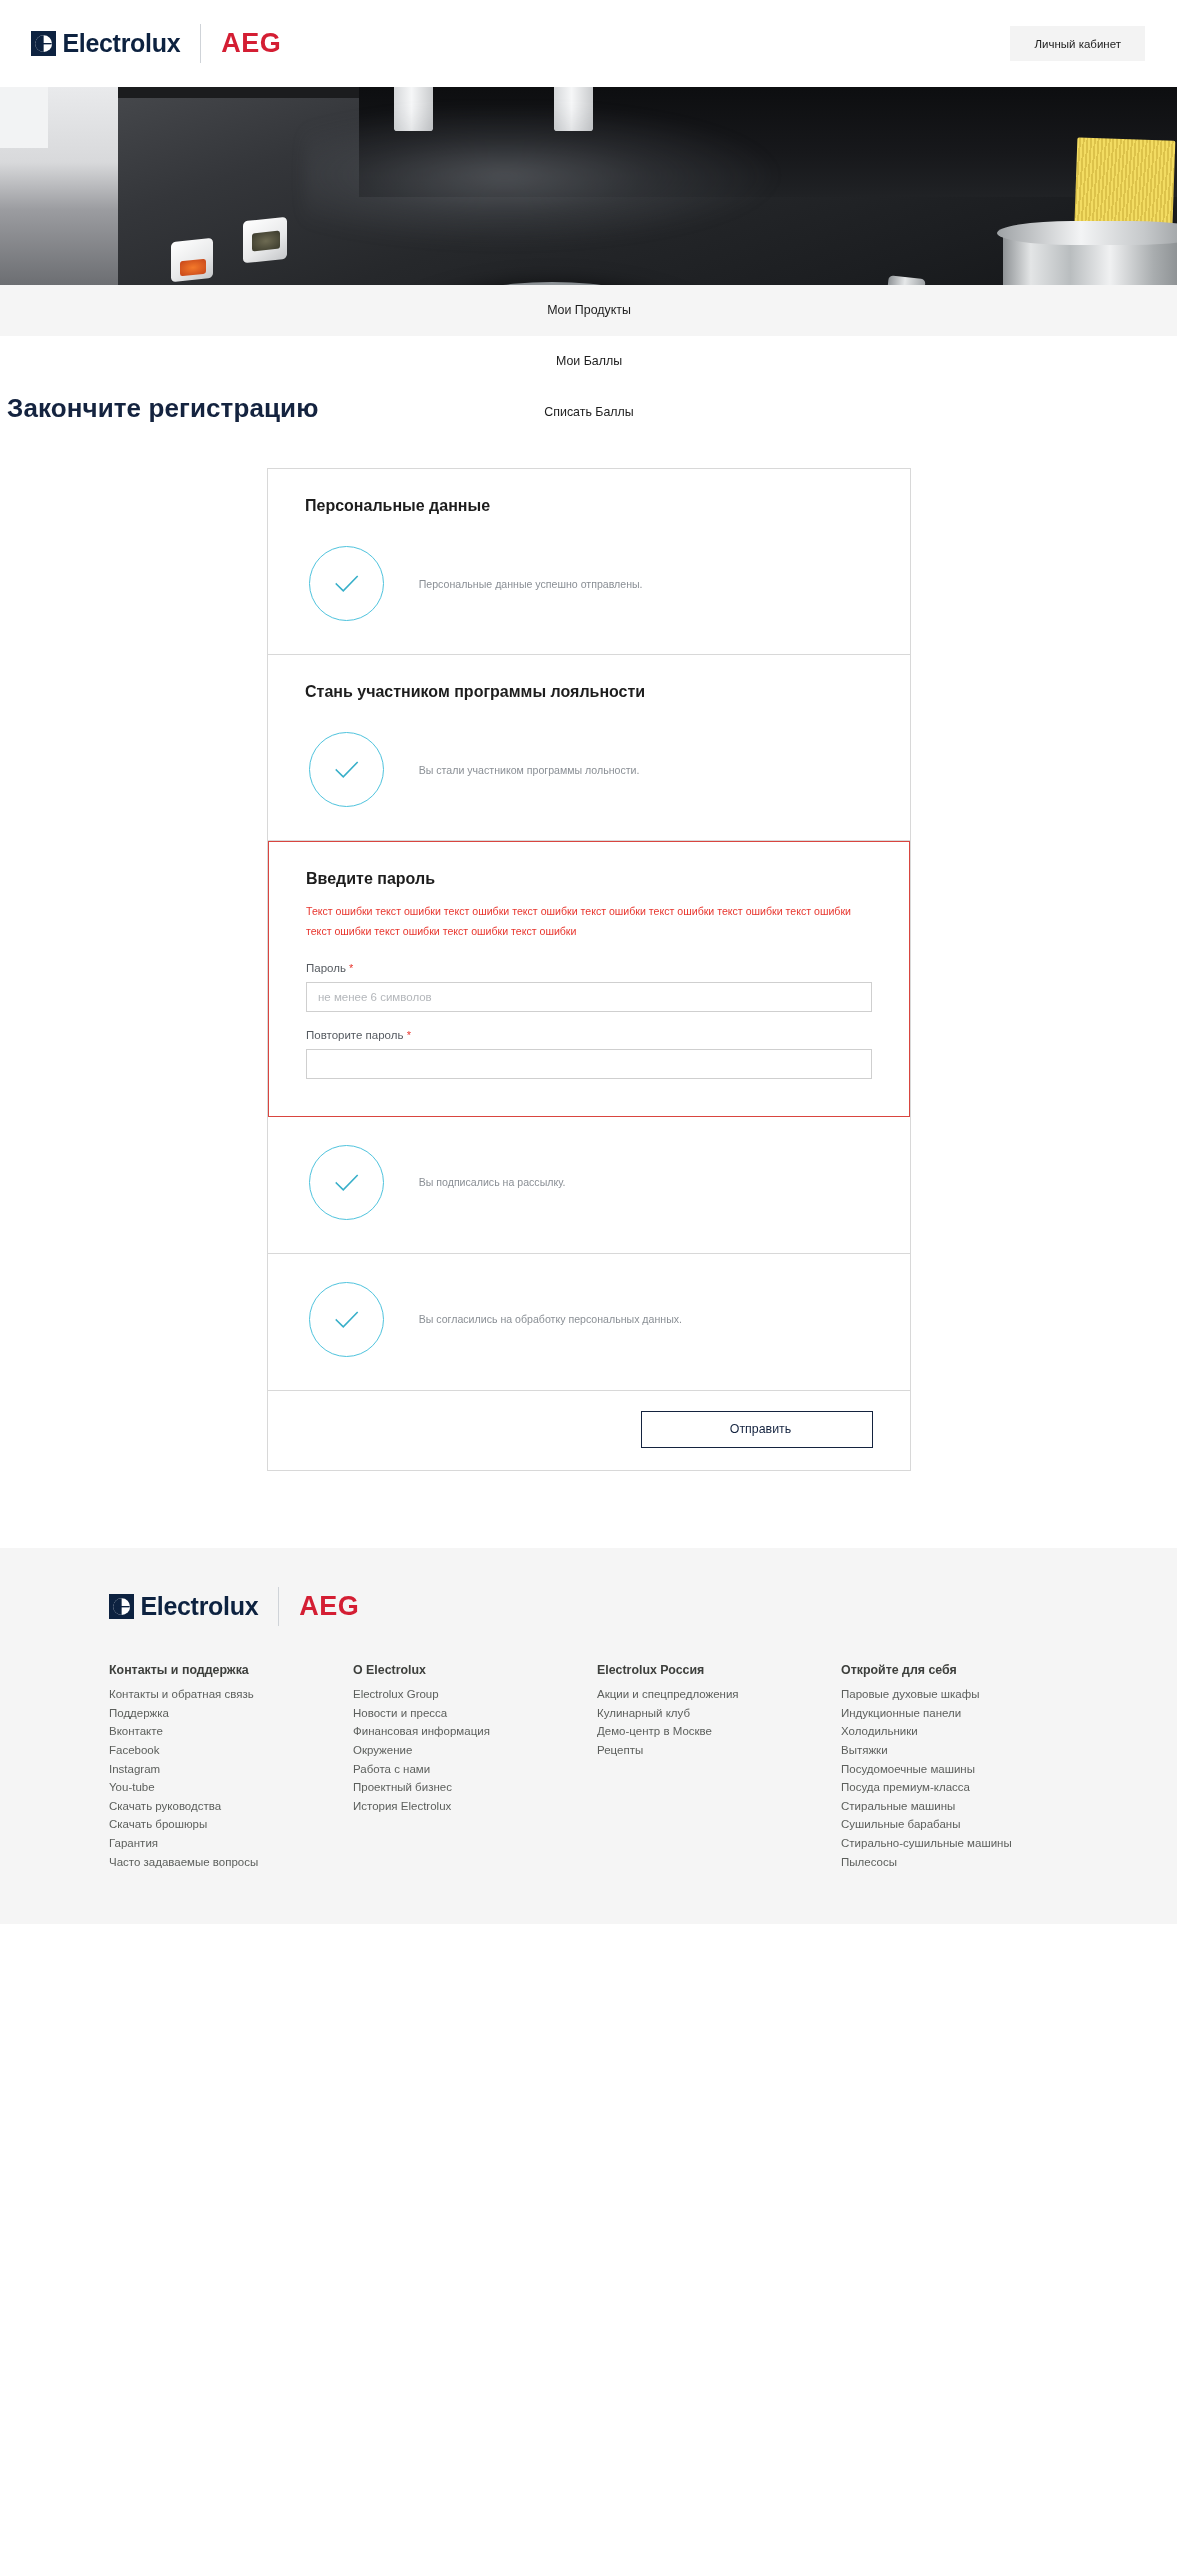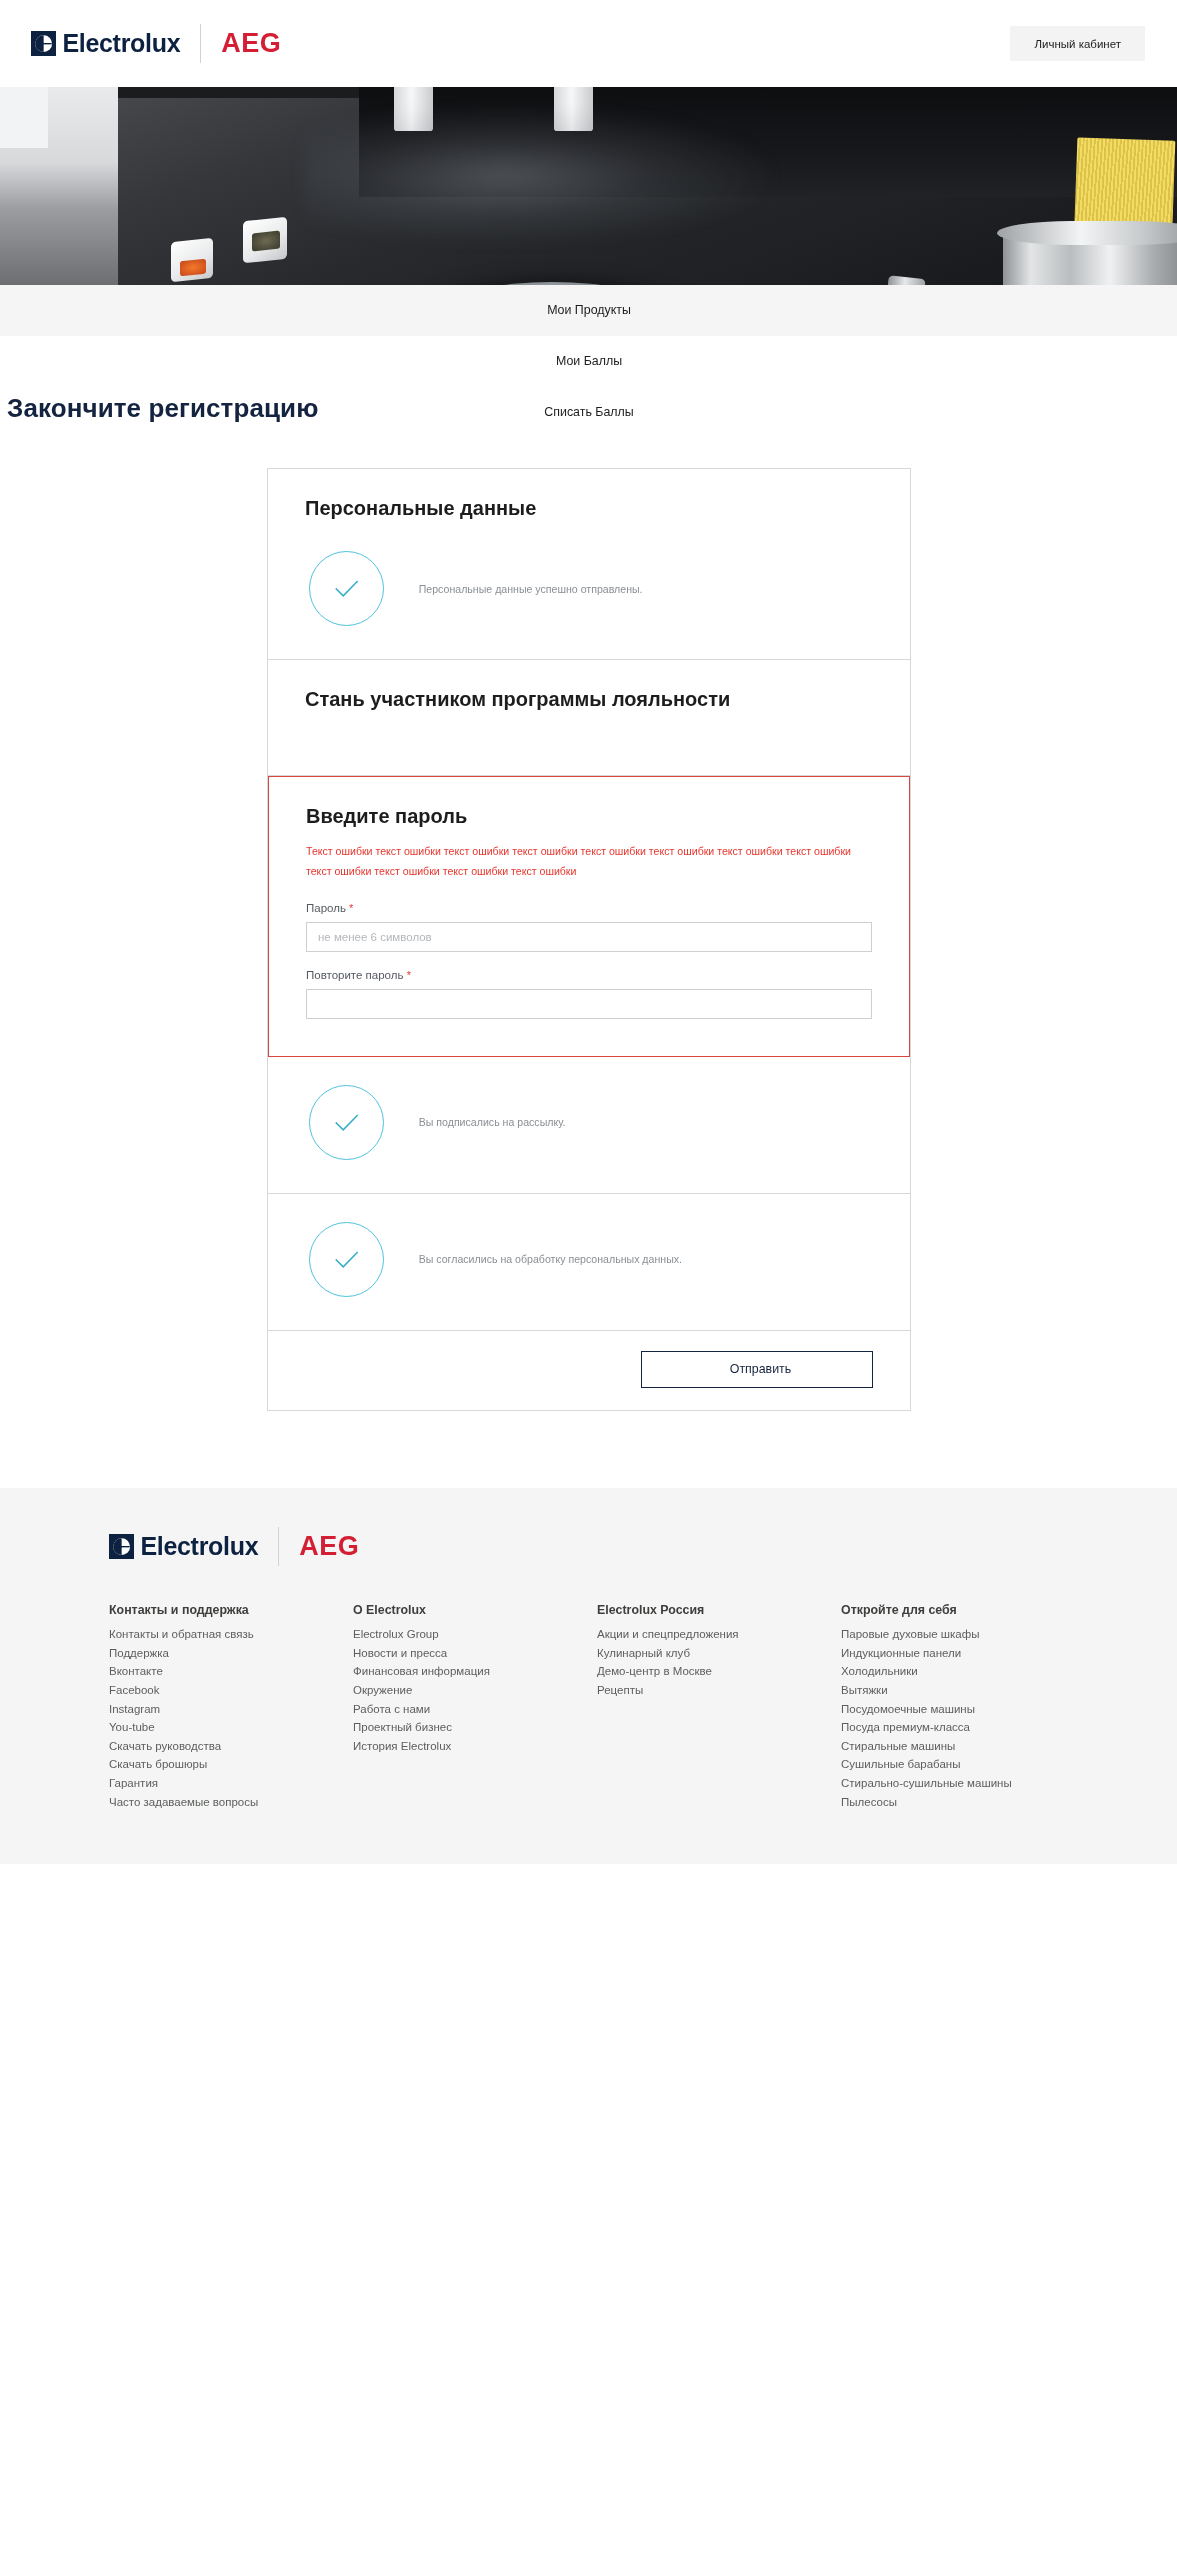--- a/index.html
+++ b/index.html
@@ -179,21 +179,21 @@
     width: 644px;
     border: 0.9px solid #d8d8d8;
     background: #fff;
   }
   .card-section {
     border-bottom: 0.9px solid #d8d8d8;
     padding: 28px 37px 33px;
   }
   .card-section:last-child { border-bottom: none; }
   .section-heading {
-    font-size: 20px;
+    font-size: 16px;
     font-weight: 700;
     color: #1d1d1d;
     margin-bottom: 31px;
   }
   .status-row { display: flex; align-items: center; gap: 35px; padding-left: 3.7px; }
   .check-circle {
     width: 75px; height: 75px;
     border: 1.3px solid #4fc3dd;
     border-radius: 50%;
     display: flex; align-items: center; justify-content: center;
@@ -338,20 +338,28 @@
           <svg width="37" height="37" viewBox="0 0 40 40" aria-hidden="true">
             <path d="M9 20.5 L16.5 28 L31.5 12.5" fill="none" stroke="#37afc9" stroke-width="1.7" stroke-linecap="square"></path>
           </svg>
         </span>
         <span class="status-text">Персональные данные успешно отправлены.</span>
       </div>
     </section>
 
     <section class="card-section">
       <h2 class="section-heading">Стань участником программы лояльности</h2>
+      <div class="status-row">
+        <span class="check-circle">
+          <svg width="37" height="37" viewBox="0 0 40 40" aria-hidden="true">
+            <path d="M9 20.5 L16.5 28 L31.5 12.5" fill="none" stroke="#37afc9" stroke-width="1.7" stroke-linecap="square"></path>
+          </svg>
+        </span>
+        <span class="status-text">Вы стали участником программы лольности.</span>
+      </div>
     </section>
 
     <section class="card-section section-error">
       <h2 class="section-heading">Введите пароль</h2>
       <p class="error-text">Текст ошибки текст ошибки текст ошибки текст ошибки текст ошибки текст ошибки текст ошибки текст ошибки текст ошибки текст ошибки текст ошибки текст ошибки</p>
 
       <div class="field-block">
         <label class="field-label">
           <span>Пароль</span>
           <span class="req-star">*</span>

